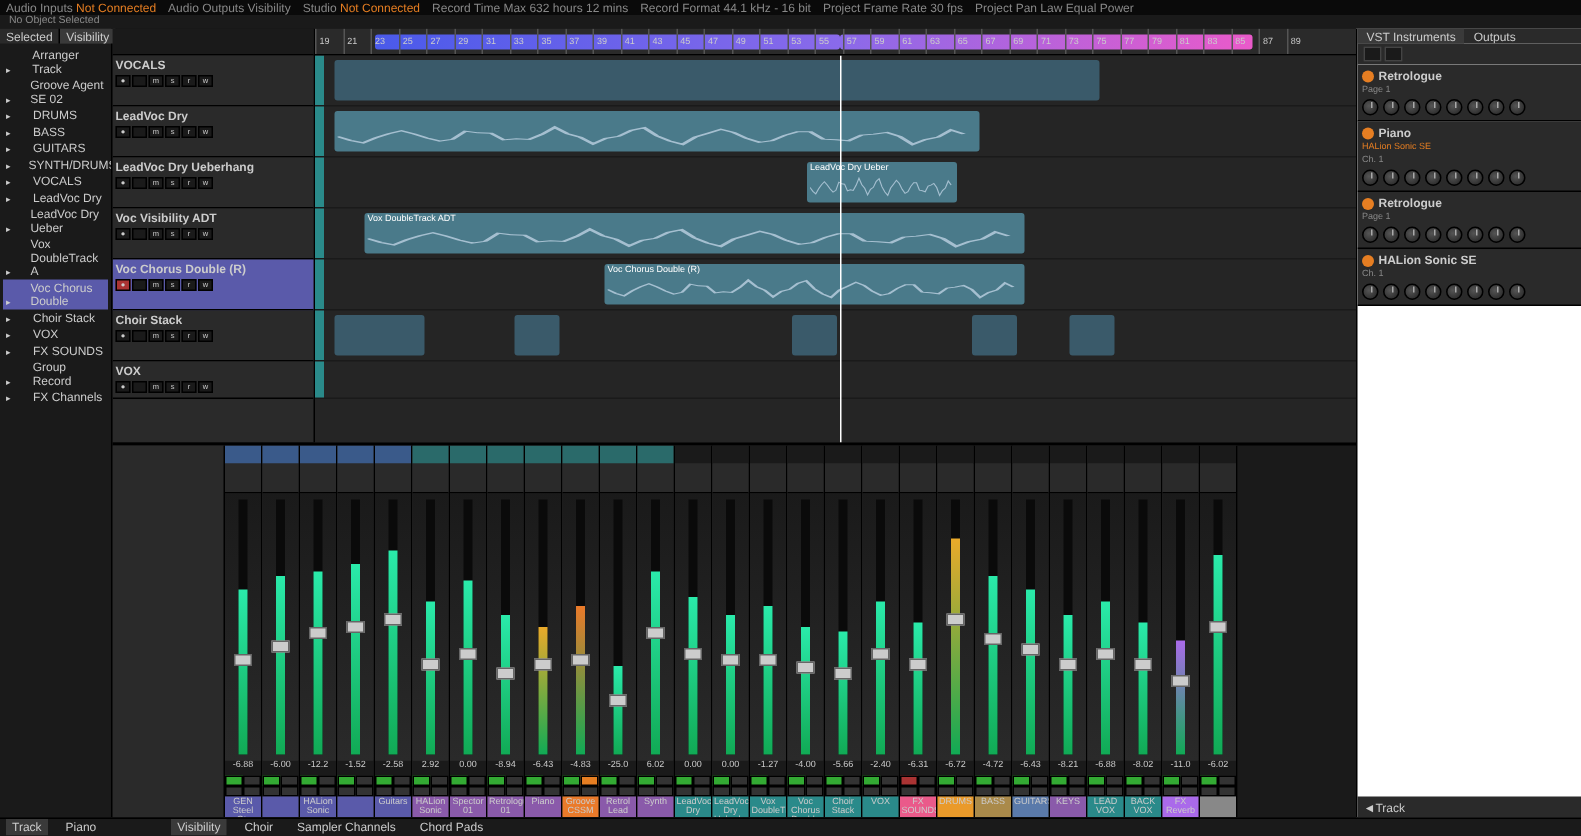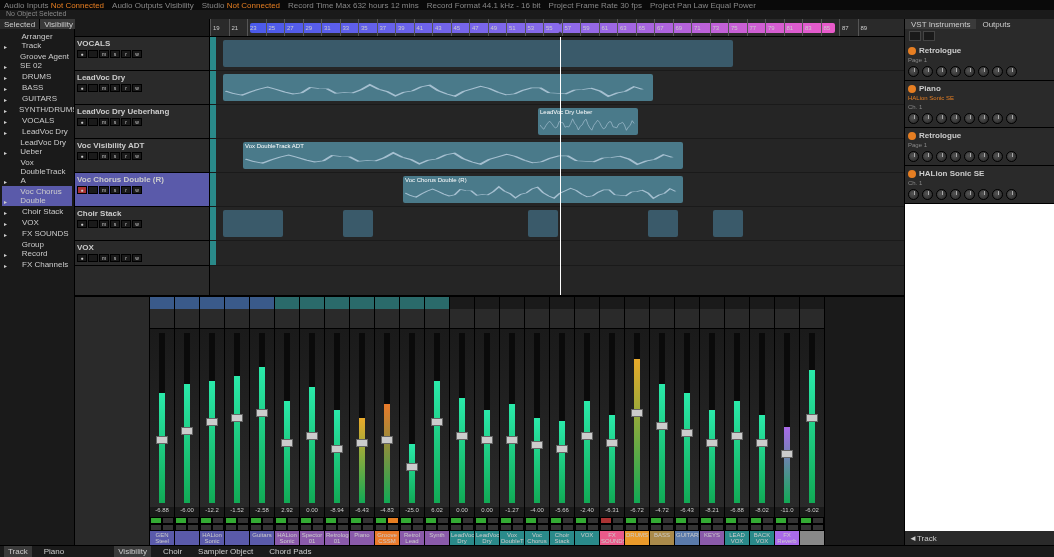--- a/index.html
+++ b/index.html
@@ -917,15 +917,15 @@
   </div>
 
 </div>
 
 <div class="bottom-bar" id="bottombar">
     <div class="bb-tab active">Track</div>
     <div class="bb-tab">Piano</div>
     <div style="width: 30px;"></div>
     <div class="bb-tab active">Visibility</div>
     <div class="bb-tab">Choir</div>
-    <div class="bb-tab">Sampler Object</div>
+    <div class="bb-tab">Sampler Channels</div>
     <div class="bb-tab">Chord Pads</div>
   </div>
 
 </body></html>

